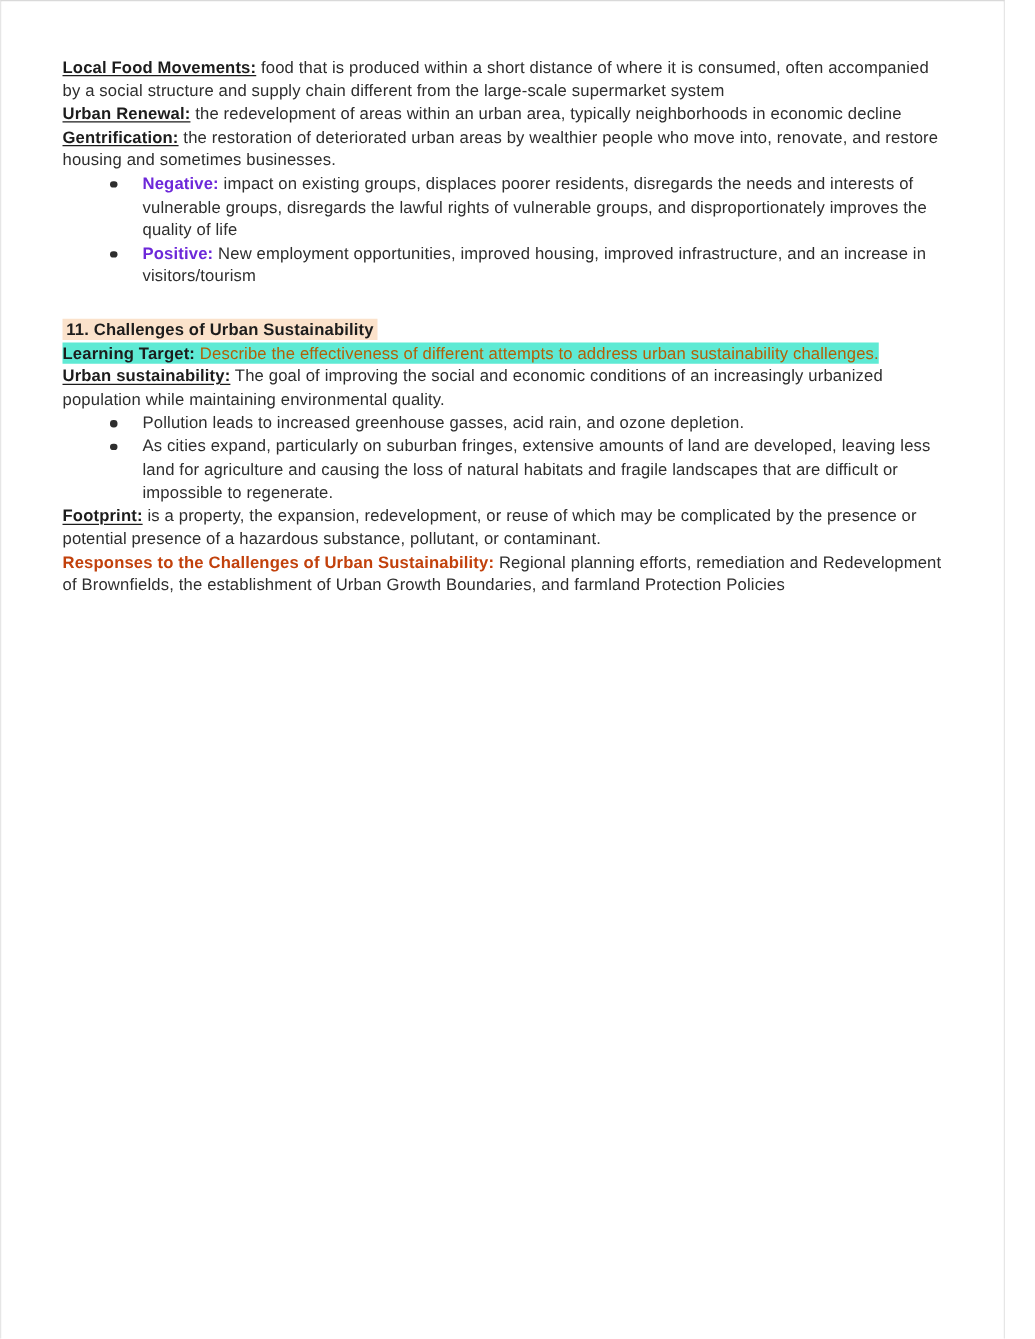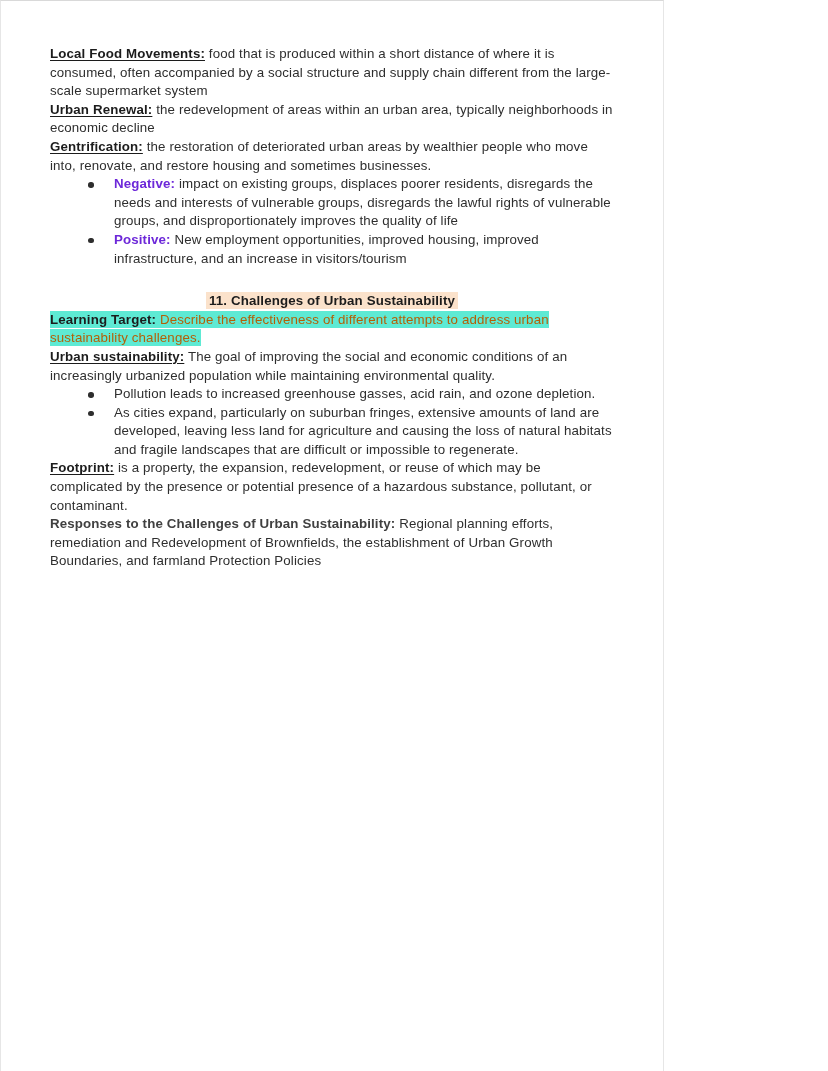--- a/index.html
+++ b/index.html
@@ -10,21 +10,21 @@
   body {
     width: 828px;
     height: 1071px;
     font-family: "Liberation Sans", sans-serif;
     color: #2b2b2b;
     -webkit-font-smoothing: antialiased;
   }
   .page {
     position: relative;
     box-sizing: border-box;
-    width: 664px;
+    width: 804px;
     height: 1071px;
     background: #ffffff;
     border-top: 1px solid #d9d9d9;
     border-left: 1px solid #e6e6e6;
     border-right: 1px solid #e6e6e6;
     padding: 44px 49px 0 49px;
     overflow: hidden;
   }
   .doc-body {
     font-size: 13.3px;
@@ -38,21 +38,21 @@
     text-align: left;
   }
   .term {
     font-weight: bold;
     text-decoration: underline;
     text-underline-offset: 2px;
     color: #1c1c1c;
   }
   .term-plain {
     font-weight: bold;
-    color: #404040;
+    color: #c2410c;
   }
   .lead {
     font-weight: bold;
     color: #6d28d9;
   }
   ul.bullets {
     margin: 0;
     padding: 0 0 0 28px;
     list-style: none;
   }
@@ -65,21 +65,20 @@
     position: absolute;
     left: 10px;
     top: 7px;
     width: 5.5px;
     height: 5.5px;
     border-radius: 50%;
     background: #2e2e2e;
     display: block;
   }
   .section-heading-wrap {
-    text-align: center;
     margin-top: 24px;
   }
   .section-heading {
     display: inline;
     font-weight: bold;
     font-size: 13.3px;
     line-height: 18.6px;
     color: #1c1c1c;
     background: #fbe2cb;
     padding: 1px 3px;

